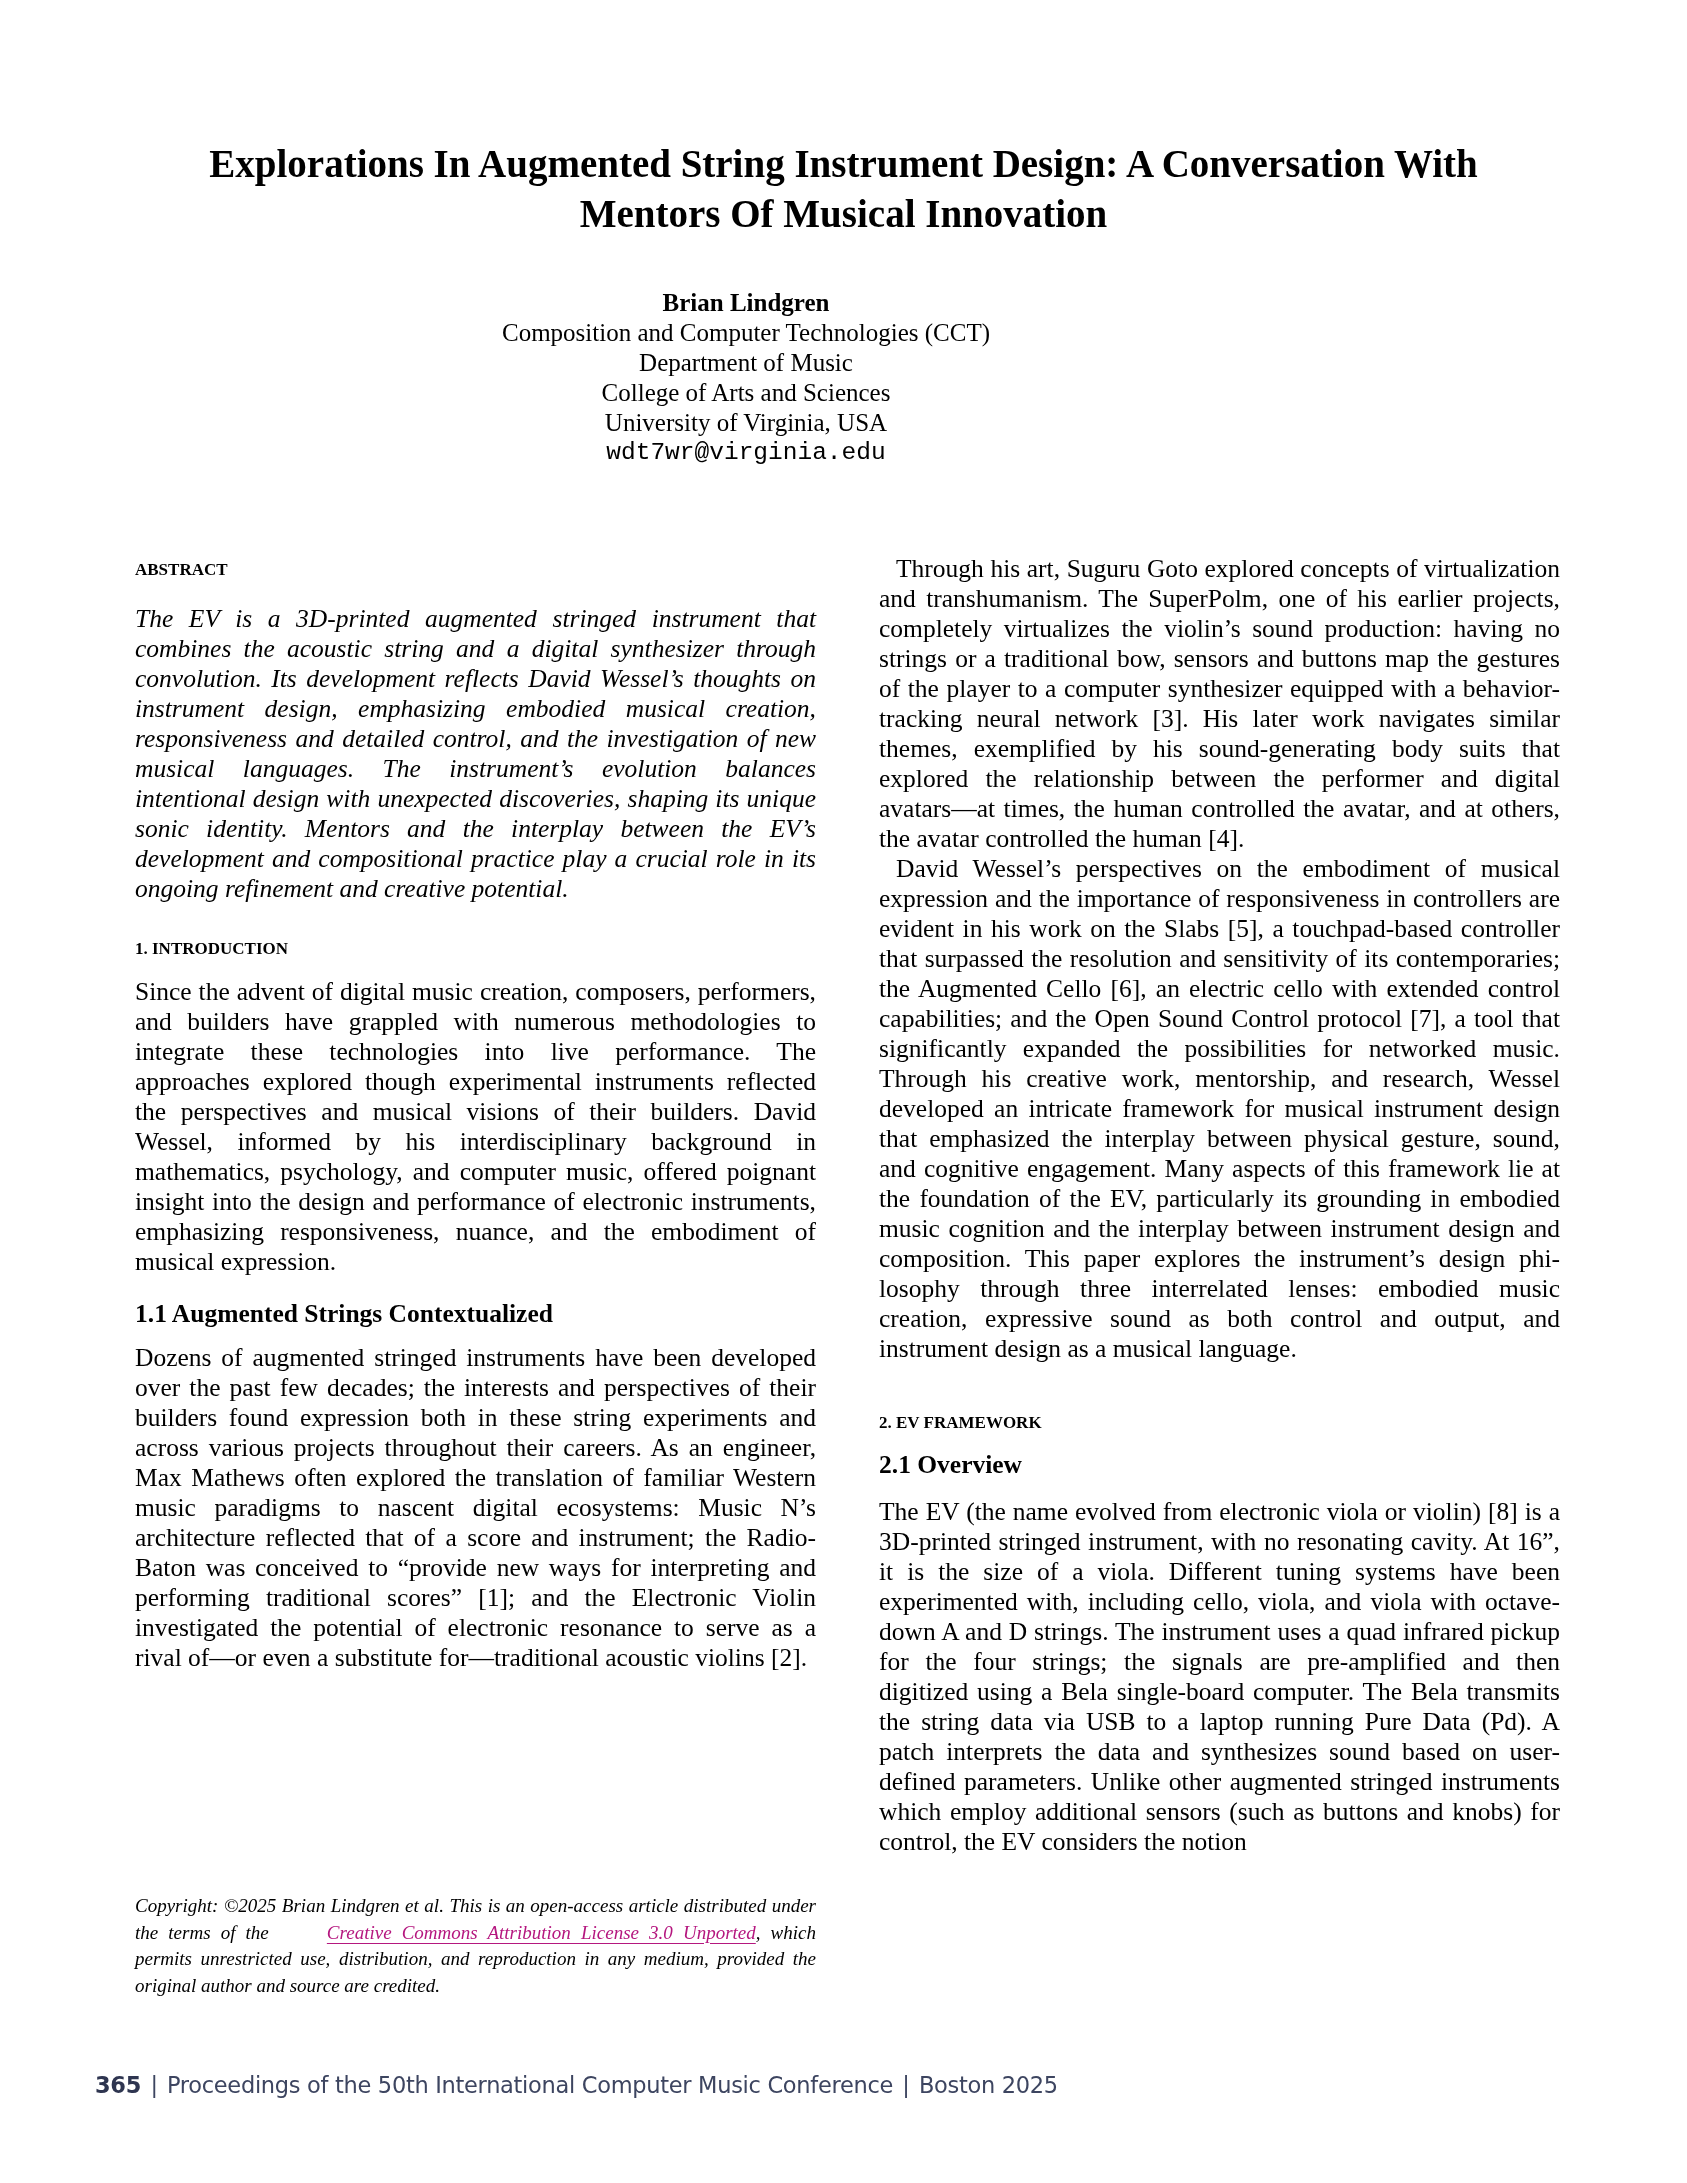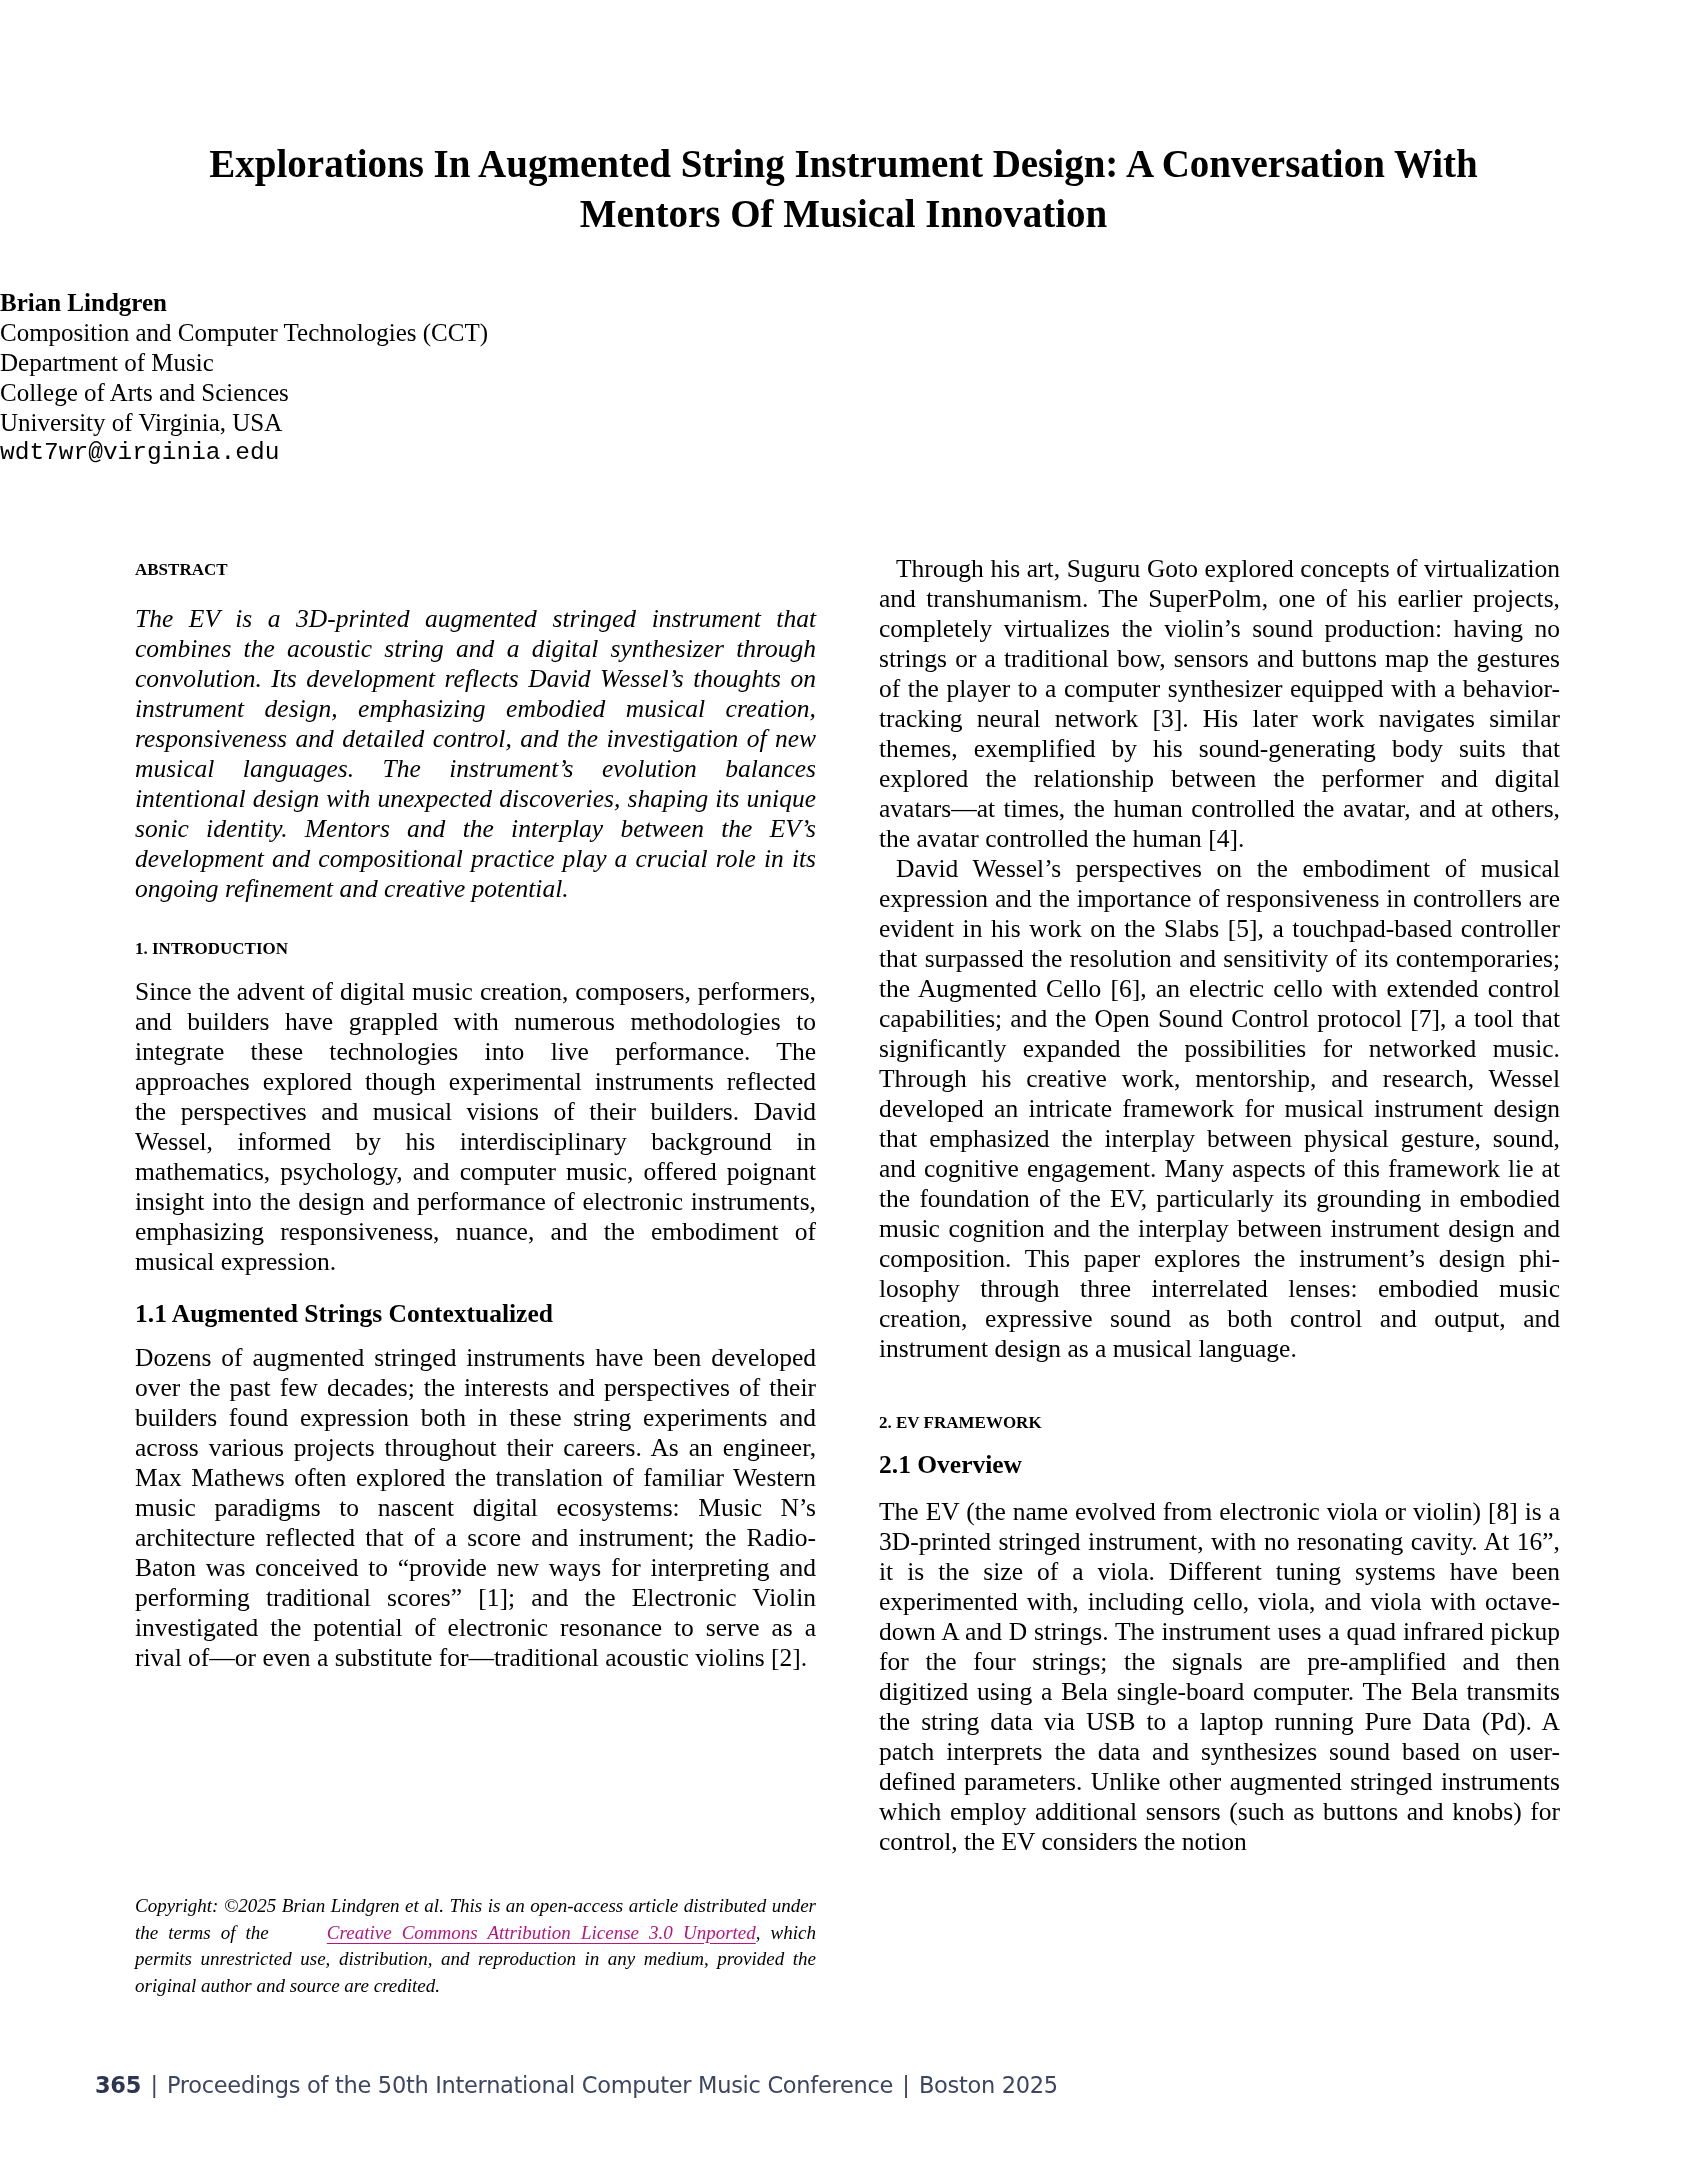--- a/index.html
+++ b/index.html
@@ -1,20 +1,20 @@
 <!DOCTYPE html>
 <html style="font-size:10.6px"><head>
 <meta charset="utf-8">
 <style>
   html, body { margin: 0; padding: 0; background: #ffffff; }
   body { width: 1687px; height: 2183px; position: relative; overflow: hidden;
          font-family: "Liberation Serif", "DejaVu Serif", serif; color: #000; }
   .title { position: absolute; left: 0; width: 1687px; top: 139px; text-align: center;
            font-weight: bold; font-size: 39px; line-height: 50px; }
-  .author-block { position: absolute; left: 0; width: 1492px; top: 288px; 
+  .author-block { position: absolute; left: 0; width: 1492px; top: 288px; text-align: center;
                   font-size: 25px; line-height: 30px; }
   .author-name { font-weight: bold; }
   .email { font-family: "Liberation Mono", "DejaVu Sans Mono", monospace; font-size: 24.5px; }
   .col { position: absolute; width: 681px; font-size: 25.5px; line-height: 30px; }
   .col-left { left: 135px; top: 554px; }
   .col-right { left: 879px; top: 554px; }
   .sec-head { font-weight: bold; text-align: left; font-size: 17px; }
   .sub-head { font-weight: bold; font-size: 25.5px; }
   .abstract-text { font-style: italic; text-align: justify; }
   p { margin: 0; text-align: justify; hyphens: manual; }

